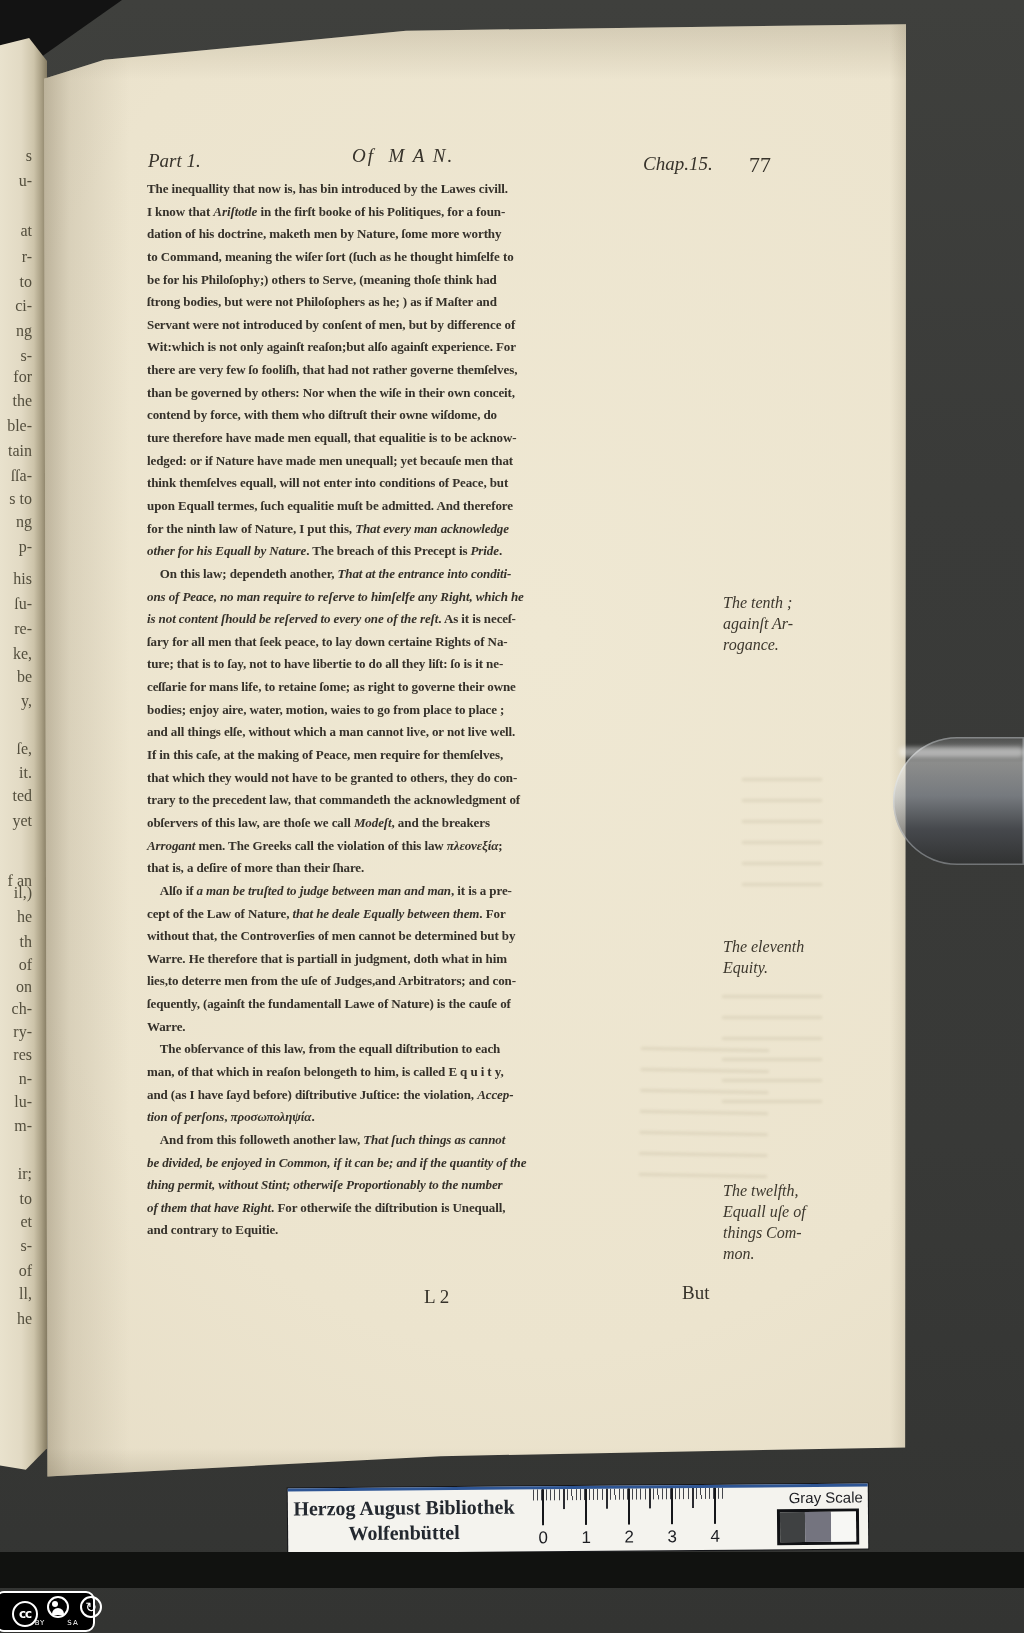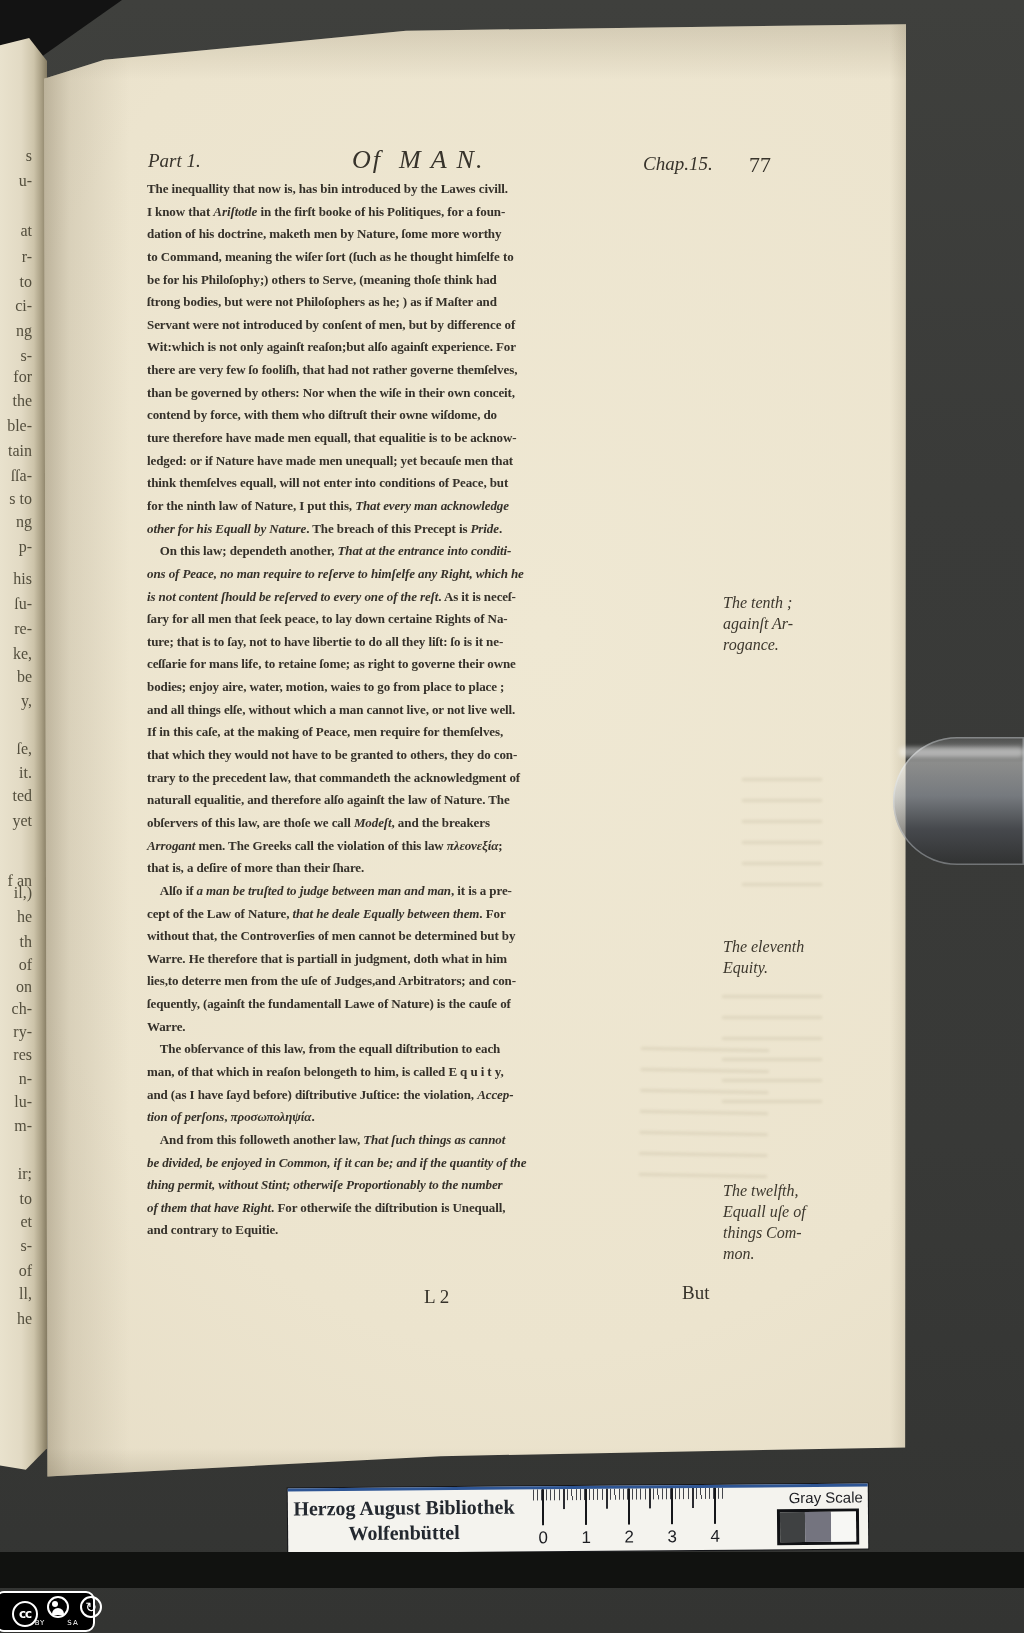--- a/index.html
+++ b/index.html
@@ -19,21 +19,21 @@
         background:radial-gradient(120% 90% at 58% 42%,#efe8d3 0%,#ece4ce 55%,#e6ddc6 84%,#ded4ba 100%);
         clip-path:polygon(0 3.9%,7% 2.6%,42% 0.6%,100% 0.15%,99.9% 97.9%,46% 98.5%,0.4% 99.9%);}
   .page::before{content:"";position:absolute;inset:0;
         background:linear-gradient(to right,rgba(118,106,80,.40) 0,rgba(118,106,80,.16) 26px,rgba(118,106,80,0) 86px),
                    linear-gradient(to bottom,rgba(118,106,80,.22) 0,rgba(118,106,80,0) 58px),
                    linear-gradient(to left,rgba(118,106,80,.18) 0,rgba(118,106,80,0) 16px),
                    linear-gradient(to top,rgba(118,106,80,.20) 0,rgba(118,106,80,0) 30px);}
   
   .hitem{position:absolute;color:#37332b;}
   .h-part{left:148px;top:150px;font-style:italic;font-size:19px;}
-  .h-title{left:352px;top:145px;font-style:italic;font-size:26px;letter-spacing:2px;white-space:pre;}
+  .h-title{left:352px;top:145px;font-style:italic;font-size:19px;letter-spacing:2px;white-space:pre;}
   .h-chap{left:643px;top:153px;font-style:italic;font-size:19px;}
   .h-page{left:749px;top:152px;font-size:22px;}
   
   .body-block{position:absolute;left:147px;top:178px;width:575px;color:#35312a;}
   .bline{position:relative;font-size:13px;line-height:22.65px;height:22.65px;white-space:pre;letter-spacing:-0.1px;font-weight:bold;}
   
   .mnotes{position:absolute;left:0;top:0;}
   .mnote{position:absolute;left:723px;width:104px;font-style:italic;font-size:16px;line-height:21px;
          color:#3c372d;white-space:pre-line;}
   
@@ -222,20 +222,21 @@
 
       <div class="bline">contend by force, with them who diſtruſt their owne wiſdome, do</div>
 
 
       <div class="bline">ture therefore have made men equall, that equalitie is to be acknow-</div>
 
       <div class="bline">ledged: or if Nature have made men unequall; yet becauſe men that</div>
 
       <div class="bline">think themſelves equall, will not enter into conditions of Peace, but</div>
 
+      <div class="bline">upon Equall termes, ſuch equalitie muſt be admitted. And therefore</div>
 
       <div class="bline">for the ninth law of Nature, I put this, <i>That every man acknowledge</i></div>
 
       <div class="bline"><i>other for his Equall by Nature</i>. The breach of this Precept is <i>Pride</i>.</div>
 
       <div class="bline">  On this law; dependeth another, <i>That at the entrance into conditi-</i></div>
 
       <div class="bline"><i>ons of Peace, no man require to reſerve to himſelfe any Right, which he</i></div>
 
       <div class="bline"><i>is not content ſhould be reſerved to every one of the reſt</i>. As it is neceſ-</div>
@@ -249,21 +250,20 @@
       <div class="bline">bodies; enjoy aire, water, motion, waies to go from place to place ;</div>
 
       <div class="bline">and all things elſe, without which a man cannot live, or not live well.</div>
 
       <div class="bline">If in this caſe, at the making of Peace, men require for themſelves,</div>
 
       <div class="bline">that which they would not have to be granted to others, they do con-</div>
 
       <div class="bline">trary to the precedent law, that commandeth the acknowledgment of</div>
 
-      <div class="bline">naturall equalitie, and therefore alſo againſt the law of Nature. The</div>
 
       <div class="bline">obſervers of this law, are thoſe we call <i>Modeſt</i>, and the breakers</div>
 
       <div class="bline"><i>Arrogant</i> men. The Greeks call the violation of this law <i>πλεονεξία</i>;</div>
 
       <div class="bline">that is, a deſire of more than their ſhare.</div>
 
       <div class="bline">  Alſo if <i>a man be truſted to judge between man and man</i>, it is a pre-</div>
 
       <div class="bline">cept of the Law of Nature, <i>that he deale Equally between them</i>. For</div>

